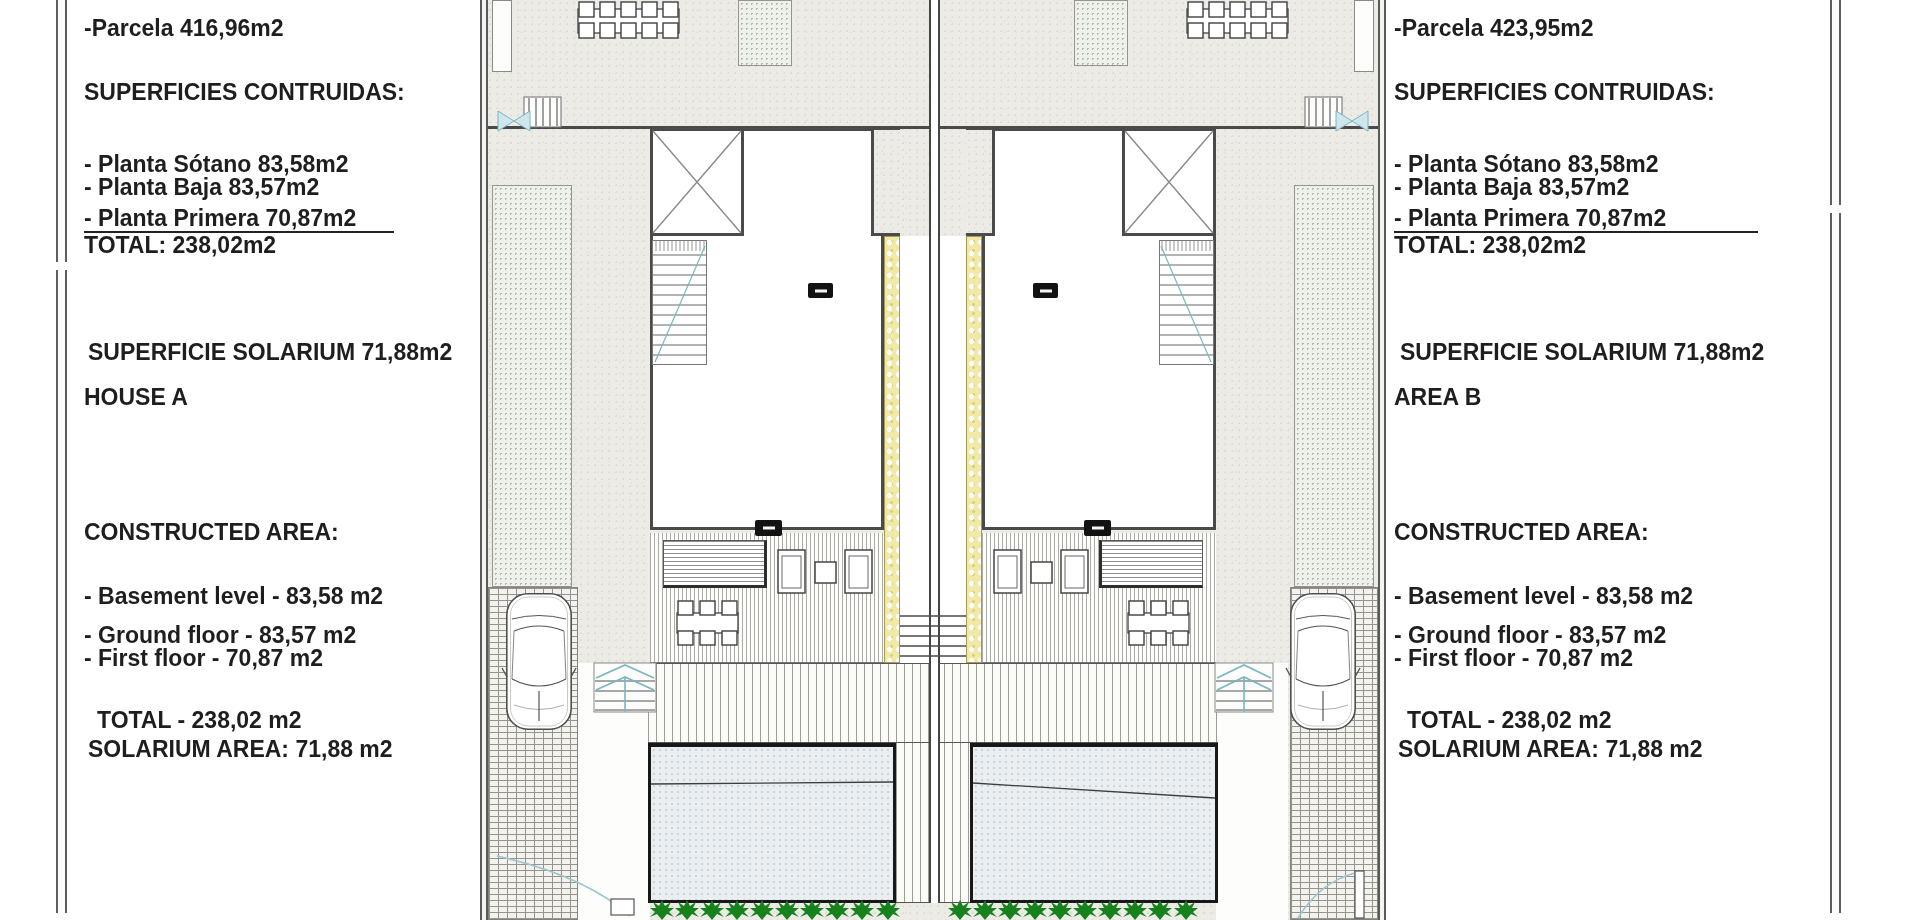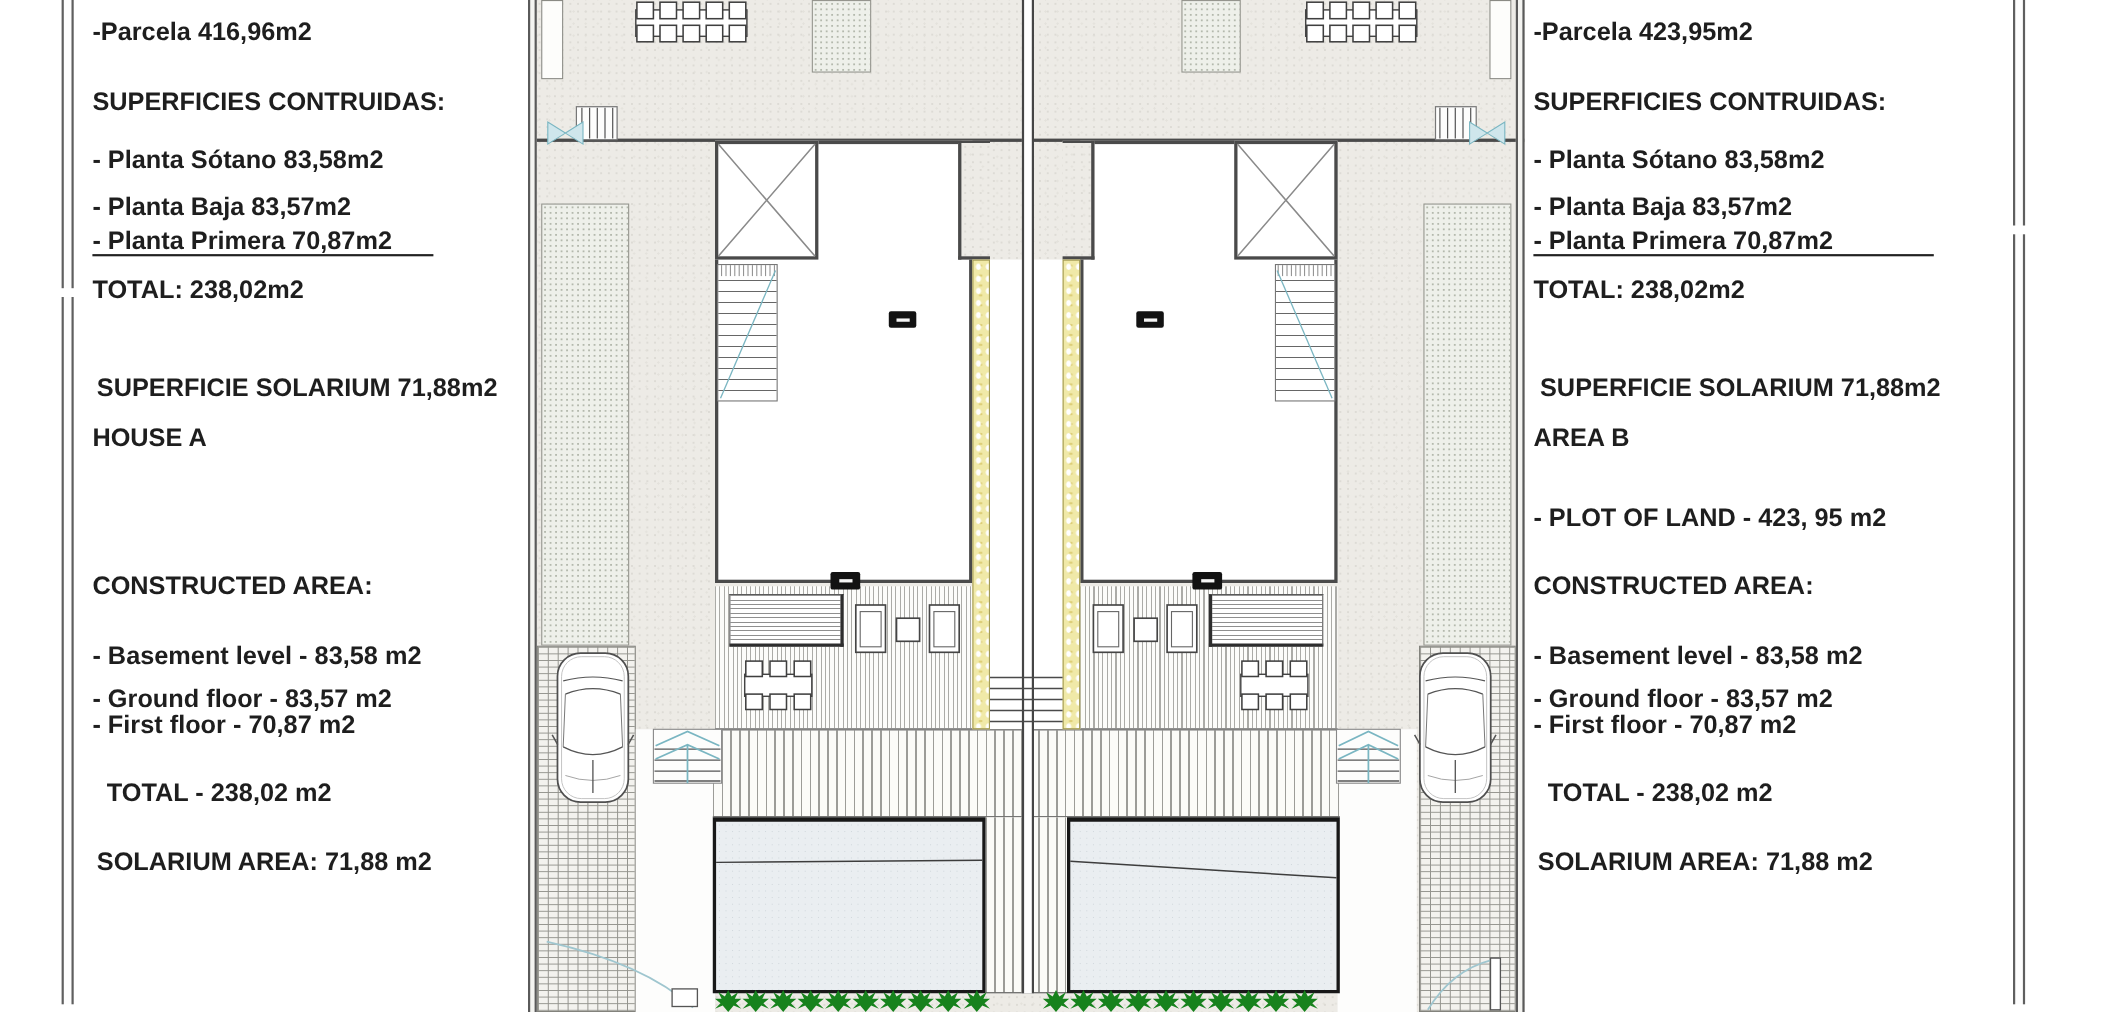--- a/index.html
+++ b/index.html
@@ -4,23 +4,23 @@
 <style>
   html,body{margin:0;padding:0;background:#fff;}
   .page{position:relative;width:1920px;height:920px;background:#ffffff;overflow:hidden;
         font-family:"Liberation Sans",sans-serif;padding-left:16px;}
   .abs{position:absolute;box-sizing:border-box;}
 
   
   .lbl{position:absolute;font-weight:bold;font-size:23px;line-height:26px;color:#1e1e1e;
        white-space:nowrap;letter-spacing:0;}
   .pl{left:84px;} .pr{left:1394px;}
-  .r1{top:15px}.r2{top:79px}.r3{top:132px}.r4{top:174px}.r5{top:205px}.r6{top:250px}
+  .r1{top:15px}.r2{top:79px}.r3{top:151px}.r4{top:174px}.r5{top:205px}.r6{top:232px}
   .r7{top:339px}.r8{top:384px}.r9{top:457px}.r10{top:519px}.r11{top:583px}.r12{top:622px}
-  .r13{top:645px}.r14{top:707px}.r15{top:770px}
+  .r13{top:645px}.r14{top:707px}.r15{top:736px}
   .pl.x7,.pl.x15{left:88px}.pl.x14{left:97px}
   .pr.x7{left:1400px}.pr.x14{left:1407px}.pr.x15{left:1398px}
   .ul{border-bottom:2.5px solid #222;padding-right:38px;}
   .pr.ul{padding-right:92px;}
 
   
   .vline{position:absolute;width:11px;border-left:2px solid #5f5f5f;border-right:2px solid #5f5f5f;background:#fdfdfd;}
 
   
   .speck{background-color:#edebe6;
@@ -286,21 +286,20 @@
   <div class="lbl pl r15 x15">SOLARIUM AREA: 71,88 m2</div>
 
   <div class="lbl pr r1">-Parcela 423,95m2</div>
   <div class="lbl pr r2">SUPERFICIES CONTRUIDAS:</div>
   <div class="lbl pr r3">- Planta Sótano 83,58m2</div>
   <div class="lbl pr r4">- Planta Baja 83,57m2</div>
   <div class="lbl pr r5 ul">- Planta Primera 70,87m2</div>
   <div class="lbl pr r6">TOTAL: 238,02m2</div>
   <div class="lbl pr r7 x7">SUPERFICIE SOLARIUM 71,88m2</div>
   <div class="lbl pr r8">AREA B</div>
-  <div class="lbl pr r9">- PLOT OF LAND - 423, 95 m2</div>
   <div class="lbl pr r10">CONSTRUCTED AREA:</div>
   <div class="lbl pr r11">- Basement level - 83,58 m2</div>
   <div class="lbl pr r12">- Ground floor - 83,57 m2</div>
   <div class="lbl pr r13">- First floor - 70,87 m2</div>
   <div class="lbl pr r14 x14">TOTAL - 238,02 m2</div>
   <div class="lbl pr r15 x15">SOLARIUM AREA: 71,88 m2</div>
 
 </div>
 
 </body></html>

